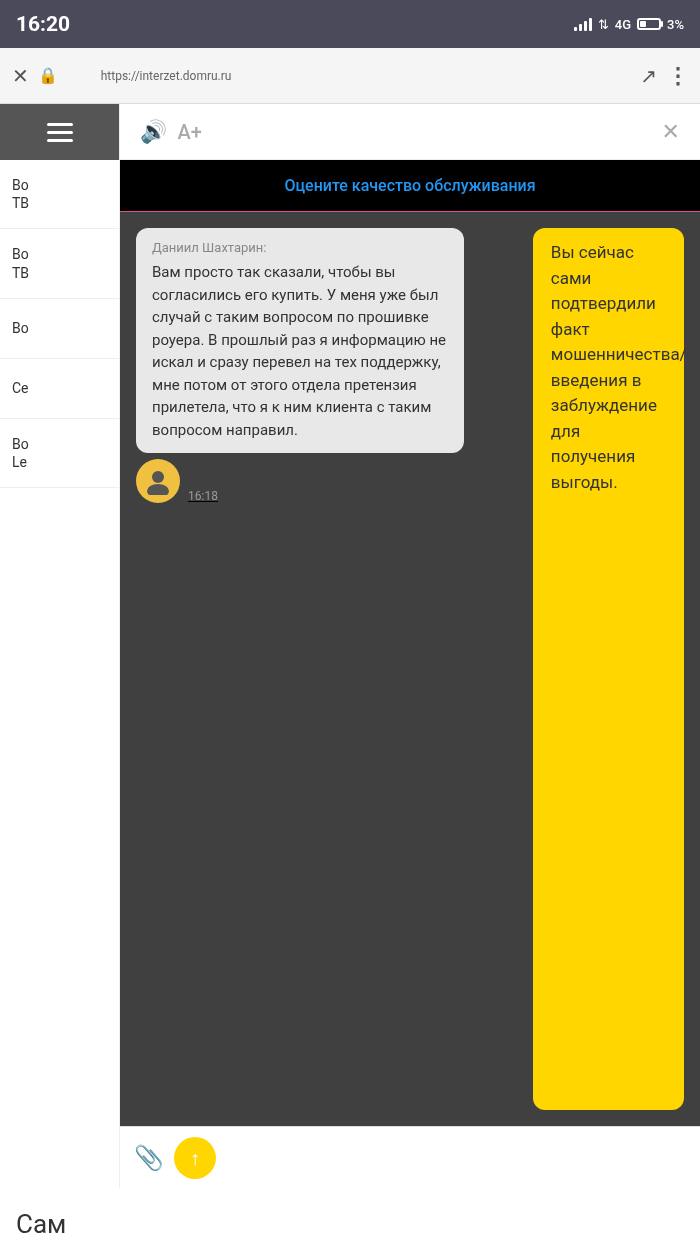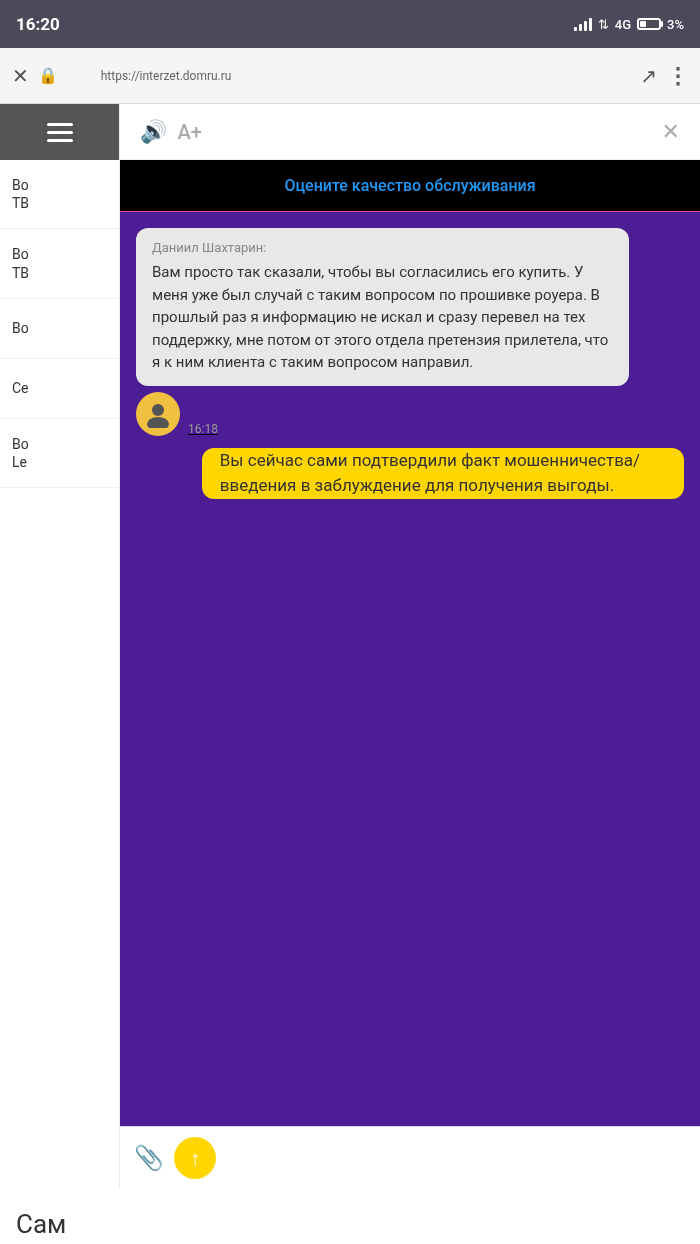--- a/index.html
+++ b/index.html
@@ -11,21 +11,21 @@
       background: #4a4a5a;
       color: #fff;
       display: flex;
       align-items: center;
       justify-content: space-between;
       padding: 0 16px;
       height: 48px;
       font-size: 15px;
       font-weight: 500;
     }
-    .status-bar-left { font-size: 17px; font-weight: bold; }
+    .status-bar-left { font-size: 21px; font-weight: bold; }
     .status-bar-right { display: flex; align-items: center; gap: 6px; font-size: 13px; }
     .signal-bars { display: flex; align-items: flex-end; gap: 2px; height: 14px; }
     .signal-bars span { background: #fff; width: 3px; border-radius: 1px; }
     .battery-icon { border: 2px solid #fff; border-radius: 3px; width: 24px; height: 12px; display: flex; align-items: center; padding: 1px; position: relative; }
     .battery-icon::after { content: ''; background: #fff; border-radius: 1px; width: 2px; height: 6px; position: absolute; right: -4px; top: 50%; transform: translateY(-50%); }
     .battery-fill { background: #fff; height: 100%; border-radius: 1px; width: 33%; }
 
     
     .browser-bar {
       background: #f5f5f5;
@@ -110,23 +110,23 @@
       text-align: center;
       border-bottom: 1px solid #ec4899;
     }
     .rating-text { color: #2196F3; font-size: 16px; font-weight: 500; }
 
     
     .chat-messages {
       flex: 1;
       overflow-y: auto;
       padding: 16px;
-      background: #4c1d95;
-      display: flex;
-      flex-direction: column;
+      background: #404040;
+      display: flex;
+      flex-direction: row;
       gap: 12px;
     }
 
     
     .agent-message-wrapper {
       display: flex;
       flex-direction: column;
       align-items: flex-start;
     }
     .agent-bubble {
@@ -146,21 +146,21 @@
       font-size: 22px;
       flex-shrink: 0;
     }
     .agent-time { font-size: 12px; color: #999; }
 
     
     .user-message-wrapper { display: flex; justify-content: flex-end; }
     .user-bubble {
       background: #FFD600;
       border-radius: 12px;
-      padding: 0 18px;
+      padding: 12px 18px;
       max-width: 88%;
     }
     .user-text { font-size: 17px; color: #333; line-height: 1.5; }
 
     
     .input-bar {
       background: #fff;
       border-top: 1px solid #ddd;
       display: flex;
       align-items: center;

